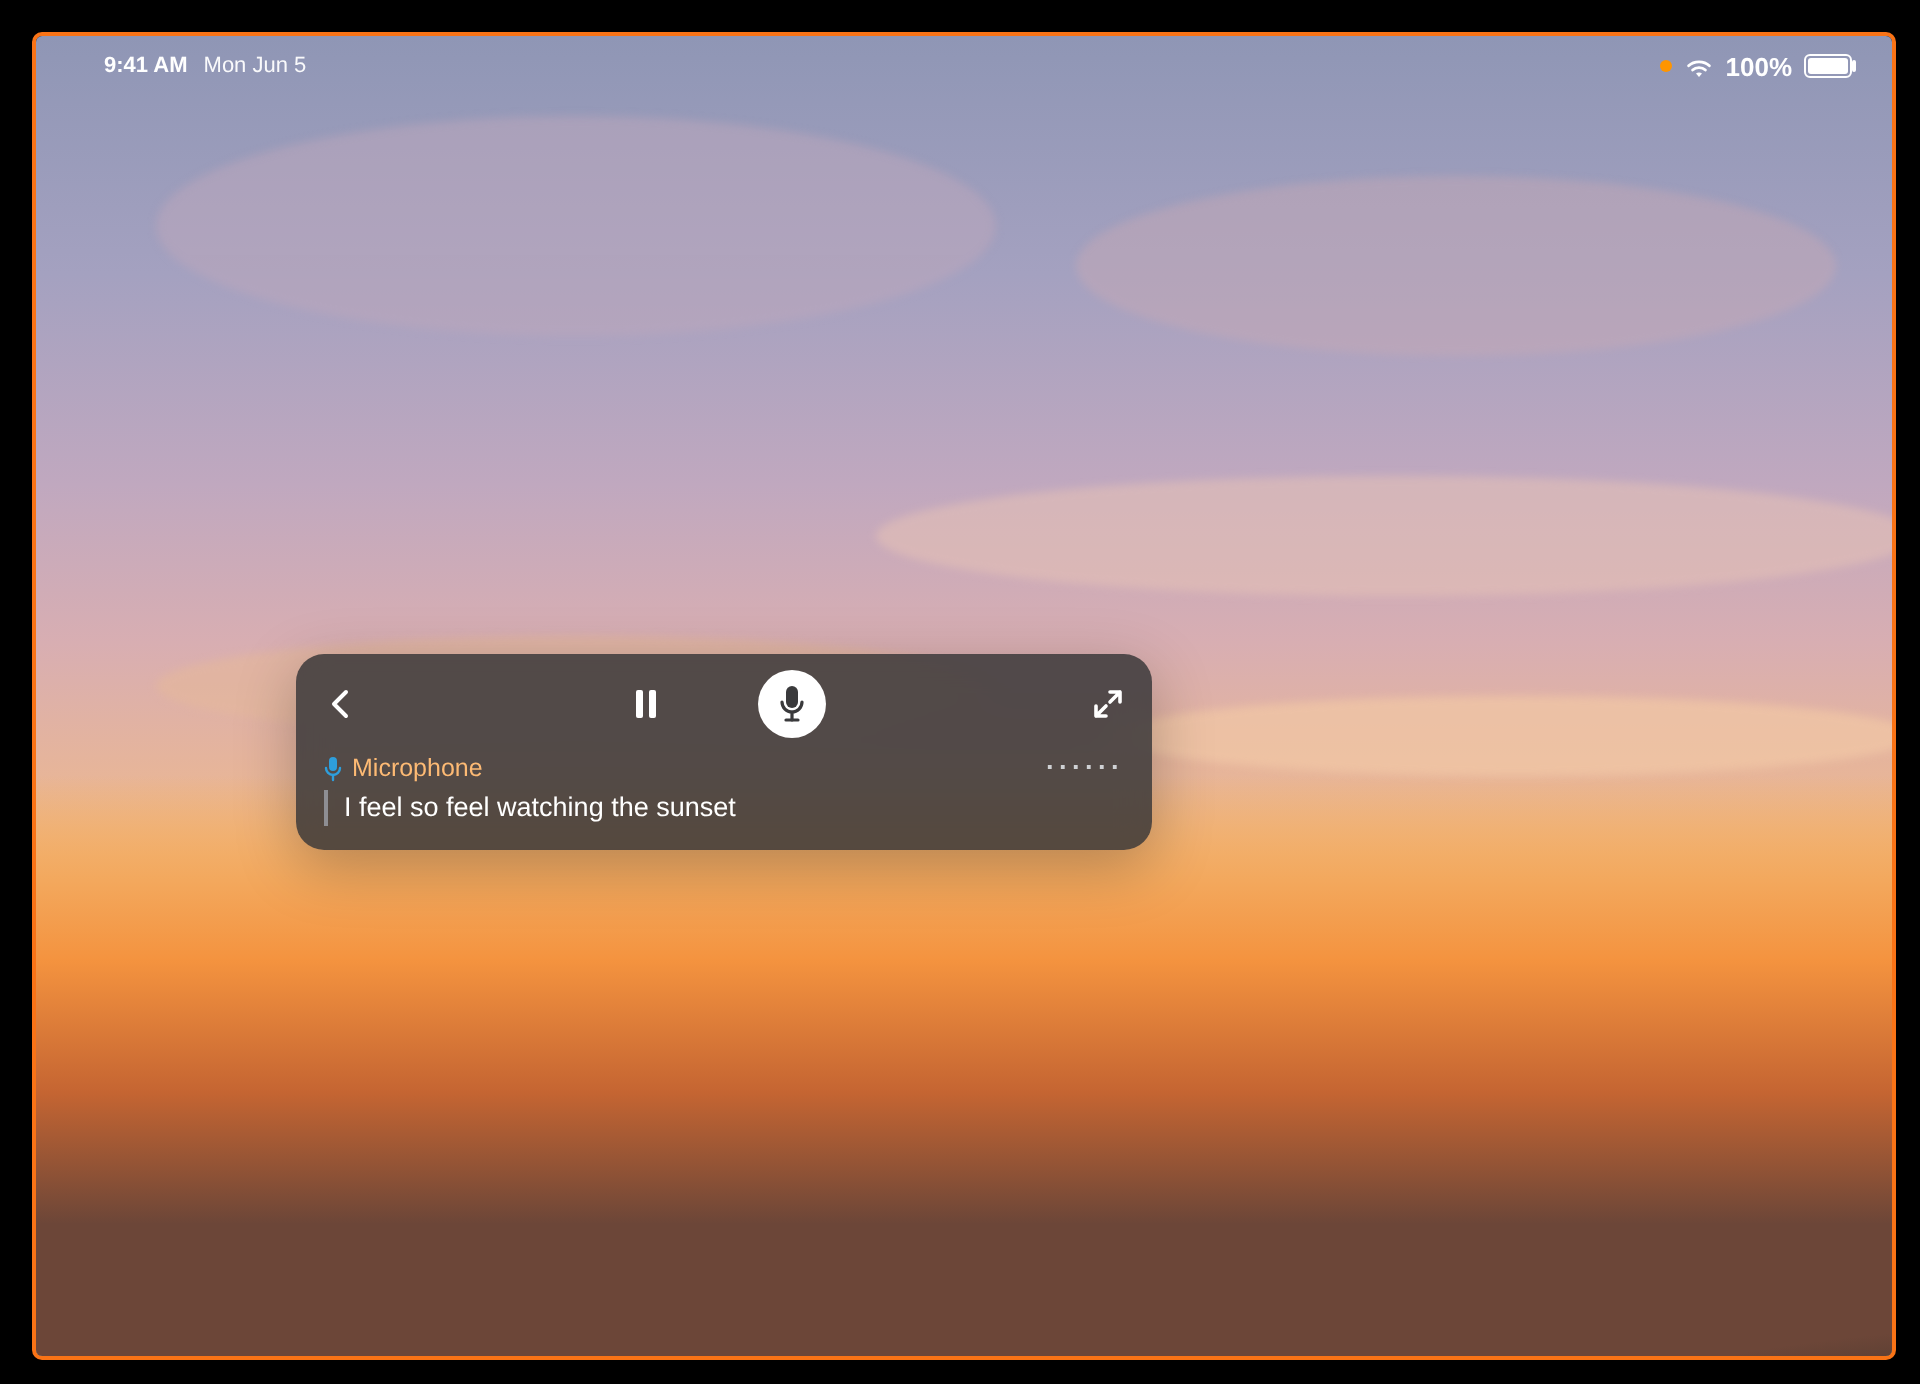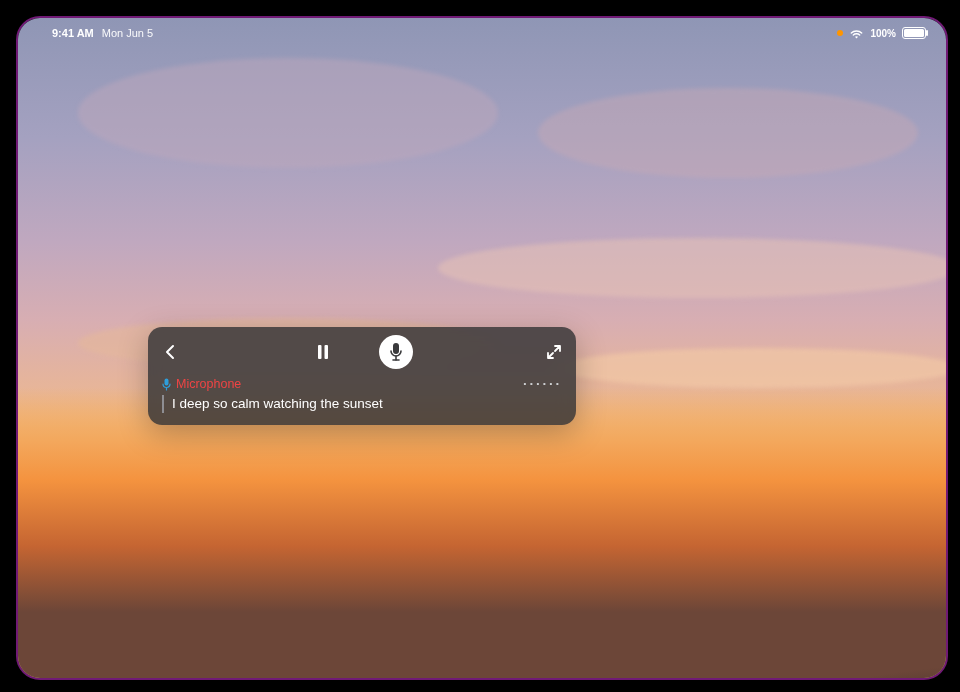--- a/index.html
+++ b/index.html
@@ -3,21 +3,21 @@
 <meta charset="utf-8">
 <style>
   html,body{margin:0;padding:0;width:960px;height:692px;overflow:hidden;font-family:-apple-system,Helvetica Neue,Arial,sans-serif;background:#000;}
   
   .device{
     position:absolute;inset:0;border-radius:48px;background:#000;
     padding:16px;box-sizing:border-box;
   }
   .screen{
     position:relative;width:100%;height:100%;
-    border-radius:24px;overflow:hidden;border:2px solid #701a75;text-decoration:underline;
+    border-radius:5px;overflow:hidden;border:2px solid #f97316;text-decoration:underline;
   }
   
   .wallpaper{
     position:absolute;inset:0;
     
     background:
       
       radial-gradient(ellipse 900px 320px at 110% 118%, #4b3a35 0%, #3e3229 28%, rgba(62,50,41,0) 42%),
       radial-gradient(ellipse 420px 180px at -5% 118%, #4a3931 0%, #3b2f27 30%, rgba(59,47,39,0) 55%),
       
@@ -81,21 +81,21 @@
   }
   .mic-btn{
     width:34px;height:34px;border-radius:50%;
     background:#fff;display:flex;align-items:center;justify-content:center;
   }
   .mic-btn svg{color:#3a3a3c;}
   .panel-body{
     padding:0 14px 12px 14px;font-size:13.5px;line-height:1.35;
   }
   .source-row{display:flex;align-items:center;justify-content:space-between;margin-bottom:2px;}
-  .source-row .src{display:flex;align-items:center;gap:5px;color:#ef4444;font-size:12.5px;}
+  .source-row .src{display:flex;align-items:center;gap:5px;color:#fdba74;font-size:12.5px;}
   .source-row .src svg{color:#2e9edb;}
   .more-dots{color:#cfd1d4;letter-spacing:2px;font-weight:700;}
   .transcript{
     border-left:2px solid #8e8e93;padding-left:8px;color:#fff;
   }
 </style>
 </head>
 <body>
 
 <div class="device">
@@ -115,21 +115,21 @@
         <span class="date">Mon Jun 5</span>
       </div>
       <div class="right">
         <span class="dot-indicator"></span>
 
         <svg width="15" height="11" viewBox="0 0 15 11" fill="none">
           <path d="M7.5 10.5 L9 8.8 C8.2 8.1 6.8 8.1 6 8.8 Z" fill="#fff"></path>
           <path d="M4.3 7 C6 5.4 9 5.4 10.7 7" stroke="#fff" stroke-width="1.4" stroke-linecap="round"></path>
           <path d="M2.3 4.9 C5 2.3 10 2.3 12.7 4.9" stroke="#fff" stroke-width="1.4" stroke-linecap="round"></path>
         </svg>
-        <span style="font-size:10px;">100%</span>
+        <span style="font-size:13px;">100%</span>
         <span class="battery">
             <span class="fill"></span>
           </span>
       </div>
     </div>
 
     <div class="panel">
       <div class="panel-toolbar">
         <div class="tb-left">
           <span class="icon-btn">
@@ -170,19 +170,19 @@
             <svg width="9" height="13" viewBox="0 0 9 13">
               <rect x="2.5" y="0.5" width="4" height="7" rx="2" fill="#2e9edb"></rect>
               <path d="M1 6 a3.5 3.5 0 0 0 7 0" stroke="#2e9edb" stroke-width="1.2" fill="none" stroke-linecap="round"></path>
               <line x1="4.5" y1="9.5" x2="4.5" y2="12" stroke="#2e9edb" stroke-width="1.2" stroke-linecap="round"></line>
             </svg>
             <span>Microphone</span>
           </span>
           <span class="more-dots">······</span>
         </div>
         <div class="transcript">
-          <div>I deep so calm watching the sunset</div>
+          <div>I feel so feel watching the sunset</div>
         </div>
       </div>
     </div>
 
   </div>
 </div>
 
 </body></html>

